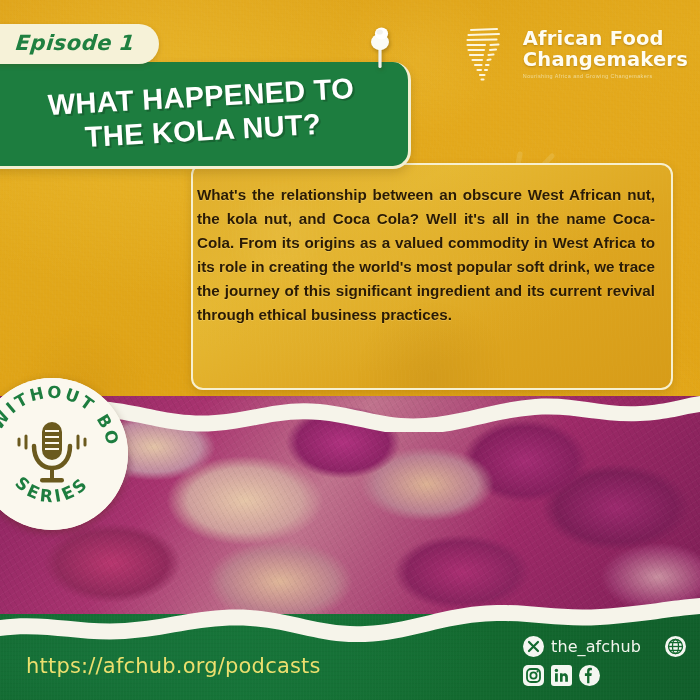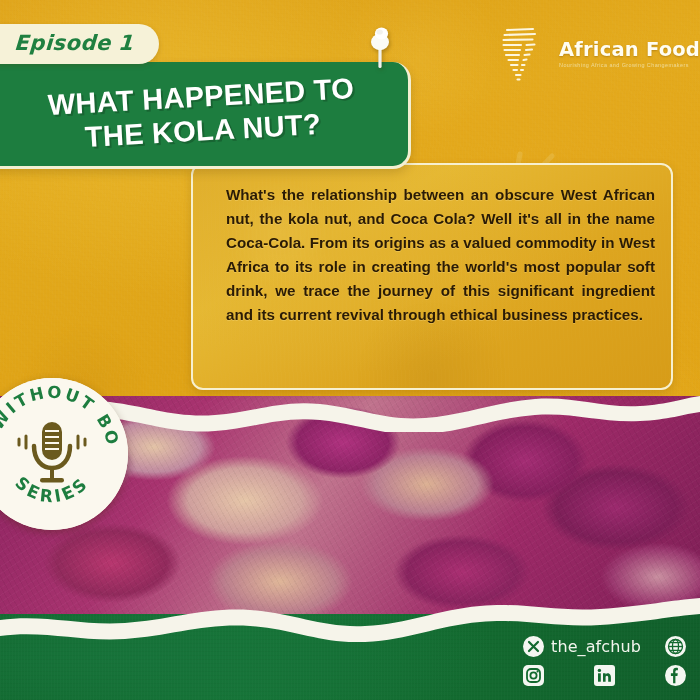--- a/index.html
+++ b/index.html
@@ -108,33 +108,33 @@
   }
   .desc-card .desc-texture{
     position:absolute;inset:0;opacity:.35;
     background:
       radial-gradient(circle 110px at 50% 95%, rgba(120,75,5,.25), rgba(0,0,0,0) 70%),
       radial-gradient(circle 80px at 18% 30%, rgba(255,230,150,.3), rgba(0,0,0,0) 70%),
       repeating-linear-gradient(88deg, rgba(255,255,255,.04) 0 1px, rgba(0,0,0,0) 1px 4px);
   }
   .desc-card p{
     position:relative;
-    margin:0;padding:18px 16px 0 33px;
+    margin:0;padding:18px 16px 0 4px;
     color:#2a1b05;
     font-family:"Liberation Sans", sans-serif;
     font-weight:bold;
     font-size:15.2px;
     line-height:1.58;
     text-align:justify;
     text-shadow:0 1px 0 rgba(255,235,170,.25);
   }
 
   
   .afc-logo{
-    position:absolute;right:0;top:24px;
+    position:absolute;right:12px;top:24px;
     display:flex;align-items:center;gap:9px;z-index:6;
   }
   .afc-mark{width:58px;height:60px;flex:none;}
   .afc-mark svg{width:100%;height:100%;display:block;}
   .afc-words{display:flex;flex-direction:column;line-height:1;}
   .afc-words .l1,.afc-words .l2{
     color:#fffdf2;font-weight:bold;font-size:19.5px;letter-spacing:.2px;
     font-family:"DejaVu Sans", sans-serif;
     text-shadow:0 1px 2px rgba(110,70,0,.35);
   }
@@ -204,21 +204,21 @@
   .podcast-url{
     position:absolute;left:26px;bottom:22px;
     color:#ecdf6e;font-size:21px;font-weight:500;letter-spacing:.2px;
     font-family:"DejaVu Sans", sans-serif;
     z-index:5;
   }
   .socials{
     position:absolute;right:14px;bottom:14px;z-index:5;
     display:flex;flex-direction:column;gap:8px;
   }
-  .srow{display:flex;align-items:center;gap:7px;justify-content:space-between;}
+  .srow{display:flex;align-items:center;gap:7px;}
   .sgap{width:10px;}
   .sico{width:21px;height:21px;flex:none;}
   .sico svg{width:100%;height:100%;display:block;}
   .slabel{
     color:#f3f5ee;font-size:16px;letter-spacing:.1px;
     font-family:"DejaVu Sans", sans-serif;
   }
 </style>
 </head>
 <body>
@@ -294,20 +294,21 @@
           <path d="M30 41 L32.5 41"></path>
           <path d="M21.5 46 L25 46"></path>
           <path d="M29 46 L31 46"></path>
           <path d="M24 51 L28.5 51"></path>
           <path d="M25.5 55.5 L27.5 55.5"></path>
         </g>
       </svg>
     </div>
     <div class="afc-words">
       <span class="l1">African Food</span>
+      <span class="l2">Changemakers</span>
       <span class="tag">Nourishing Africa and Growing Changemakers</span>
     </div>
   </div>
 
   <div class="photo-band">
     <div class="photo-inner"></div>
     <div class="photo-grain"></div>
   </div>
 
   <div class="tear tear-top">
@@ -360,20 +361,21 @@
           <line x1="109" y1="61" x2="109" y2="67" stroke-width="3"></line>
         </g>
       </g>
     </svg>
   </div>
 
   <div class="footer">
     <div class="footer-grain"></div>
   </div>
 
+  <div class="podcast-url">https://afchub.org/podcasts</div>
 
   <div class="socials">
 
     <div class="srow">
       <span class="sico">
         <svg viewBox="0 0 21 21">
           <circle cx="10.5" cy="10.5" r="10.5" fill="#f4f6f1"></circle>
           <path d="M6 6 L15 15 M15 6 L6 15" stroke="#13692f" stroke-width="2.2" stroke-linecap="round"></path>
         </svg>
       </span>

